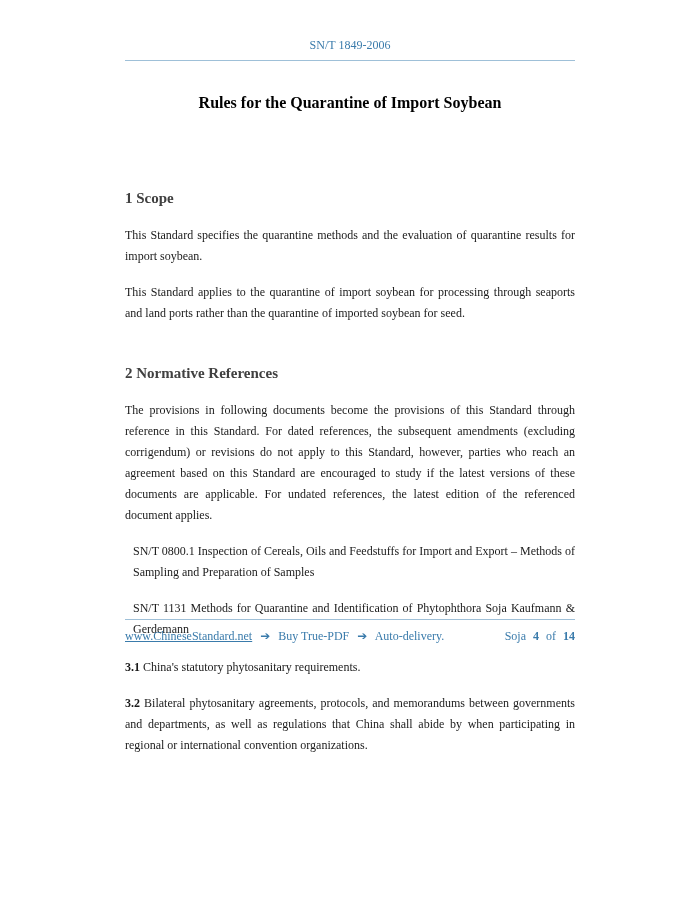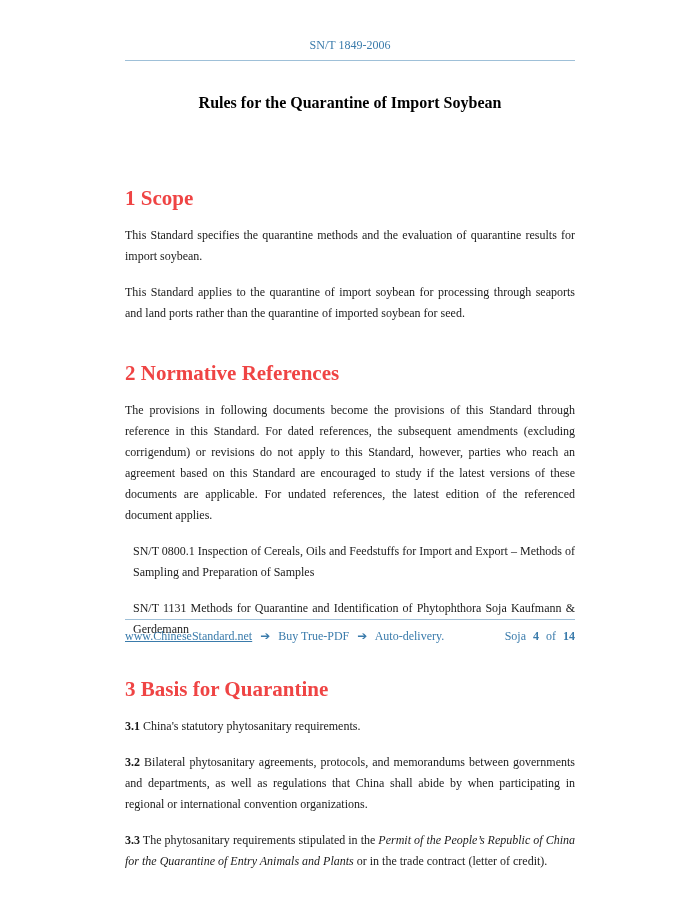--- a/index.html
+++ b/index.html
@@ -31,24 +31,24 @@
   }
   .doc-title {
     margin-top: 32px;
     text-align: center;
     font-size: 16px;
     line-height: 20px;
     font-weight: bold;
     color: #000000;
   }
   h2.section-heading {
-    font-size: 21px;
+    font-size: 15px;
     line-height: 19px;
     font-weight: bold;
-    color: #ef4444;
+    color: #404040;
   }
   .h2-first { margin-top: 76px; }
   .h2-next { margin-top: 40px; }
   p.body-text {
     font-size: 12px;
     line-height: 21px;
     text-align: justify;
     margin-top: 15px;
   }
   p.first-after-heading { margin-top: 17px; }
@@ -97,27 +97,25 @@
   </section>
 
   <section>
     <h2 class="section-heading h2-next">2 Normative References</h2>
     <p class="body-text first-after-heading">The provisions in following documents become the provisions of this Standard through reference in this Standard. For dated references, the subsequent amendments (excluding corrigendum) or revisions do not apply to this Standard, however, parties who reach an agreement based on this Standard are encouraged to study if the latest versions of these documents are applicable. For undated references, the latest edition of the referenced document applies.</p>
     <p class="body-text reference">SN/T 0800.1 Inspection of Cereals, Oils and Feedstuffs for Import and Export – Methods of Sampling and Preparation of Samples</p>
     <p class="body-text reference">SN/T 1131 Methods for Quarantine and Identification of Phytophthora Soja Kaufmann &amp; Gerdemann</p>
   </section>
 
   <section>
-    <h2 class="section-heading h2-next">3 Basis for Quarantine</h2>
 
     <p class="body-text first-after-heading"><span class="clause-num">3.1</span><span> China's statutory phytosanitary requirements.</span></p>
 
     <p class="body-text"><span class="clause-num">3.2</span><span> Bilateral phytosanitary agreements, protocols, and memorandums between governments and departments, as well as regulations that China shall abide by when participating in regional or international convention organizations.</span></p>
 
-    <p class="body-text"><span class="clause-num">3.3</span><span> The phytosanitary requirements stipulated in the </span><span class="permit-italic">Permit of the People’s Republic of China for the Quarantine of Entry Animals and Plants</span><span> or in the trade contract (letter of credit).</span></p>
   </section>
 
   <div class="footer">
     <hr class="footer-rule">
     <div class="footer-row">
       <div class="footer-left">
         <span class="site-link">www.ChineseStandard.net</span>
         <span>➔</span>
         <span>Buy True-PDF</span>
         <span>➔</span>

